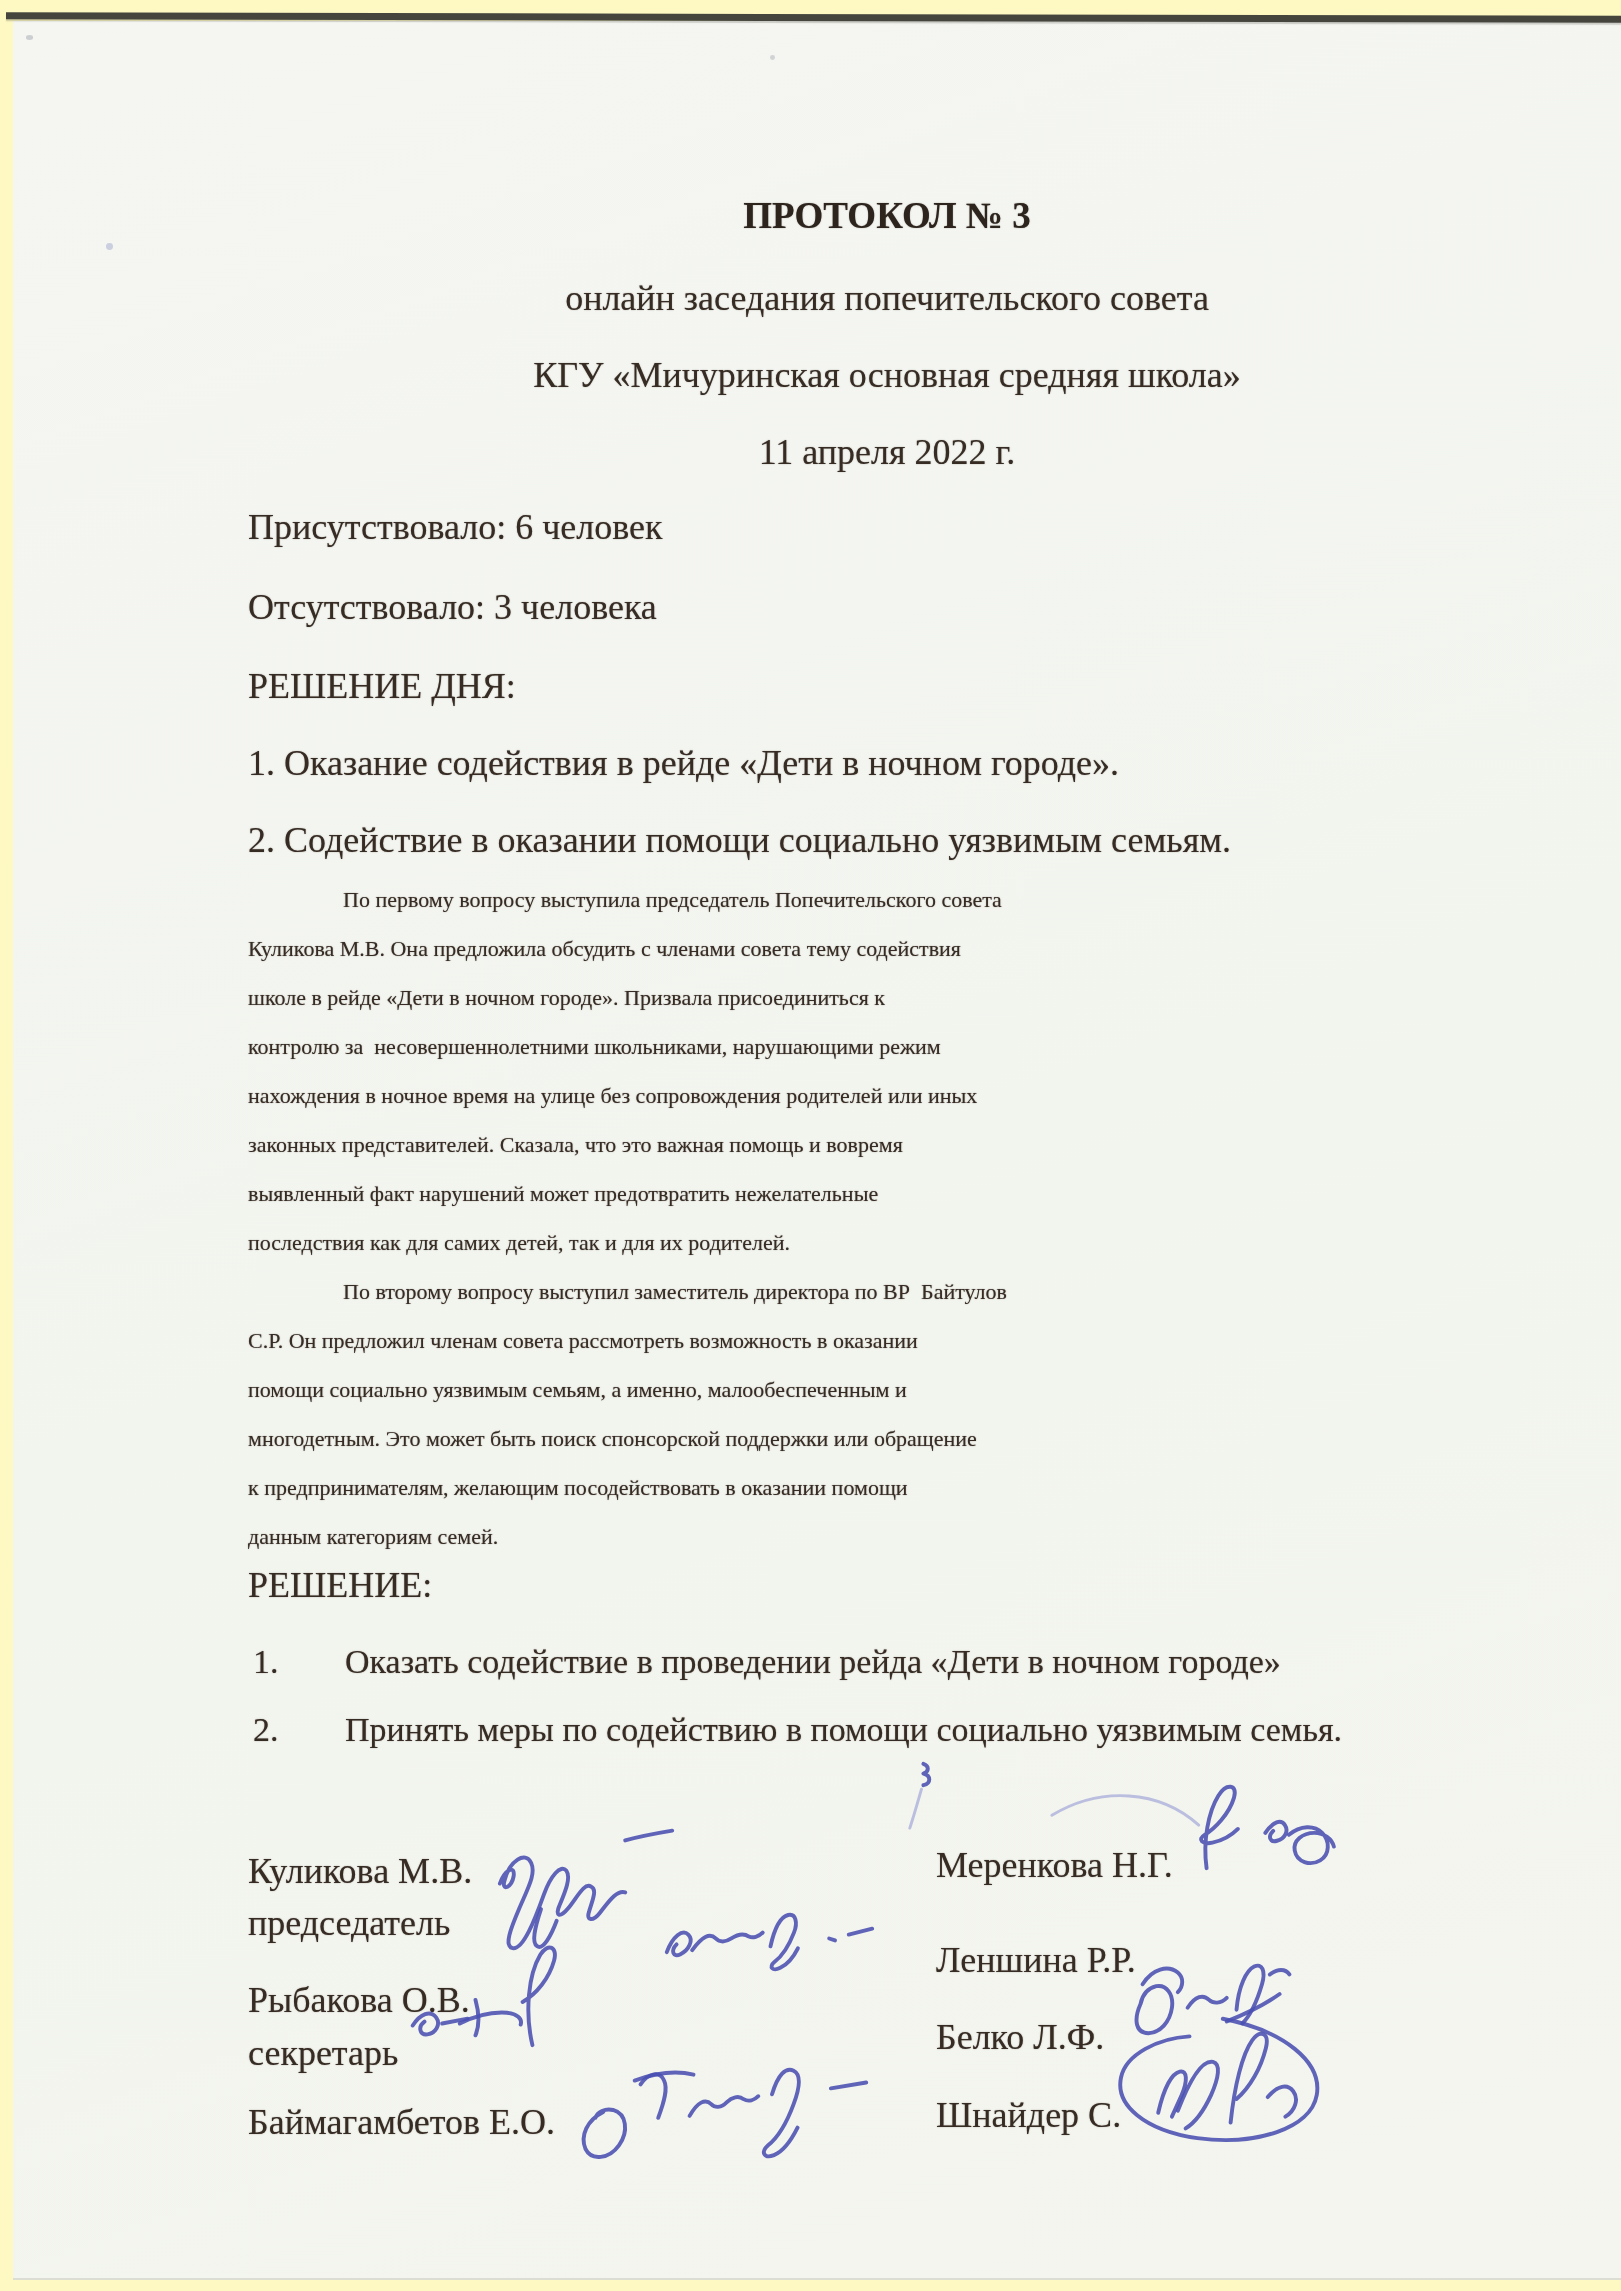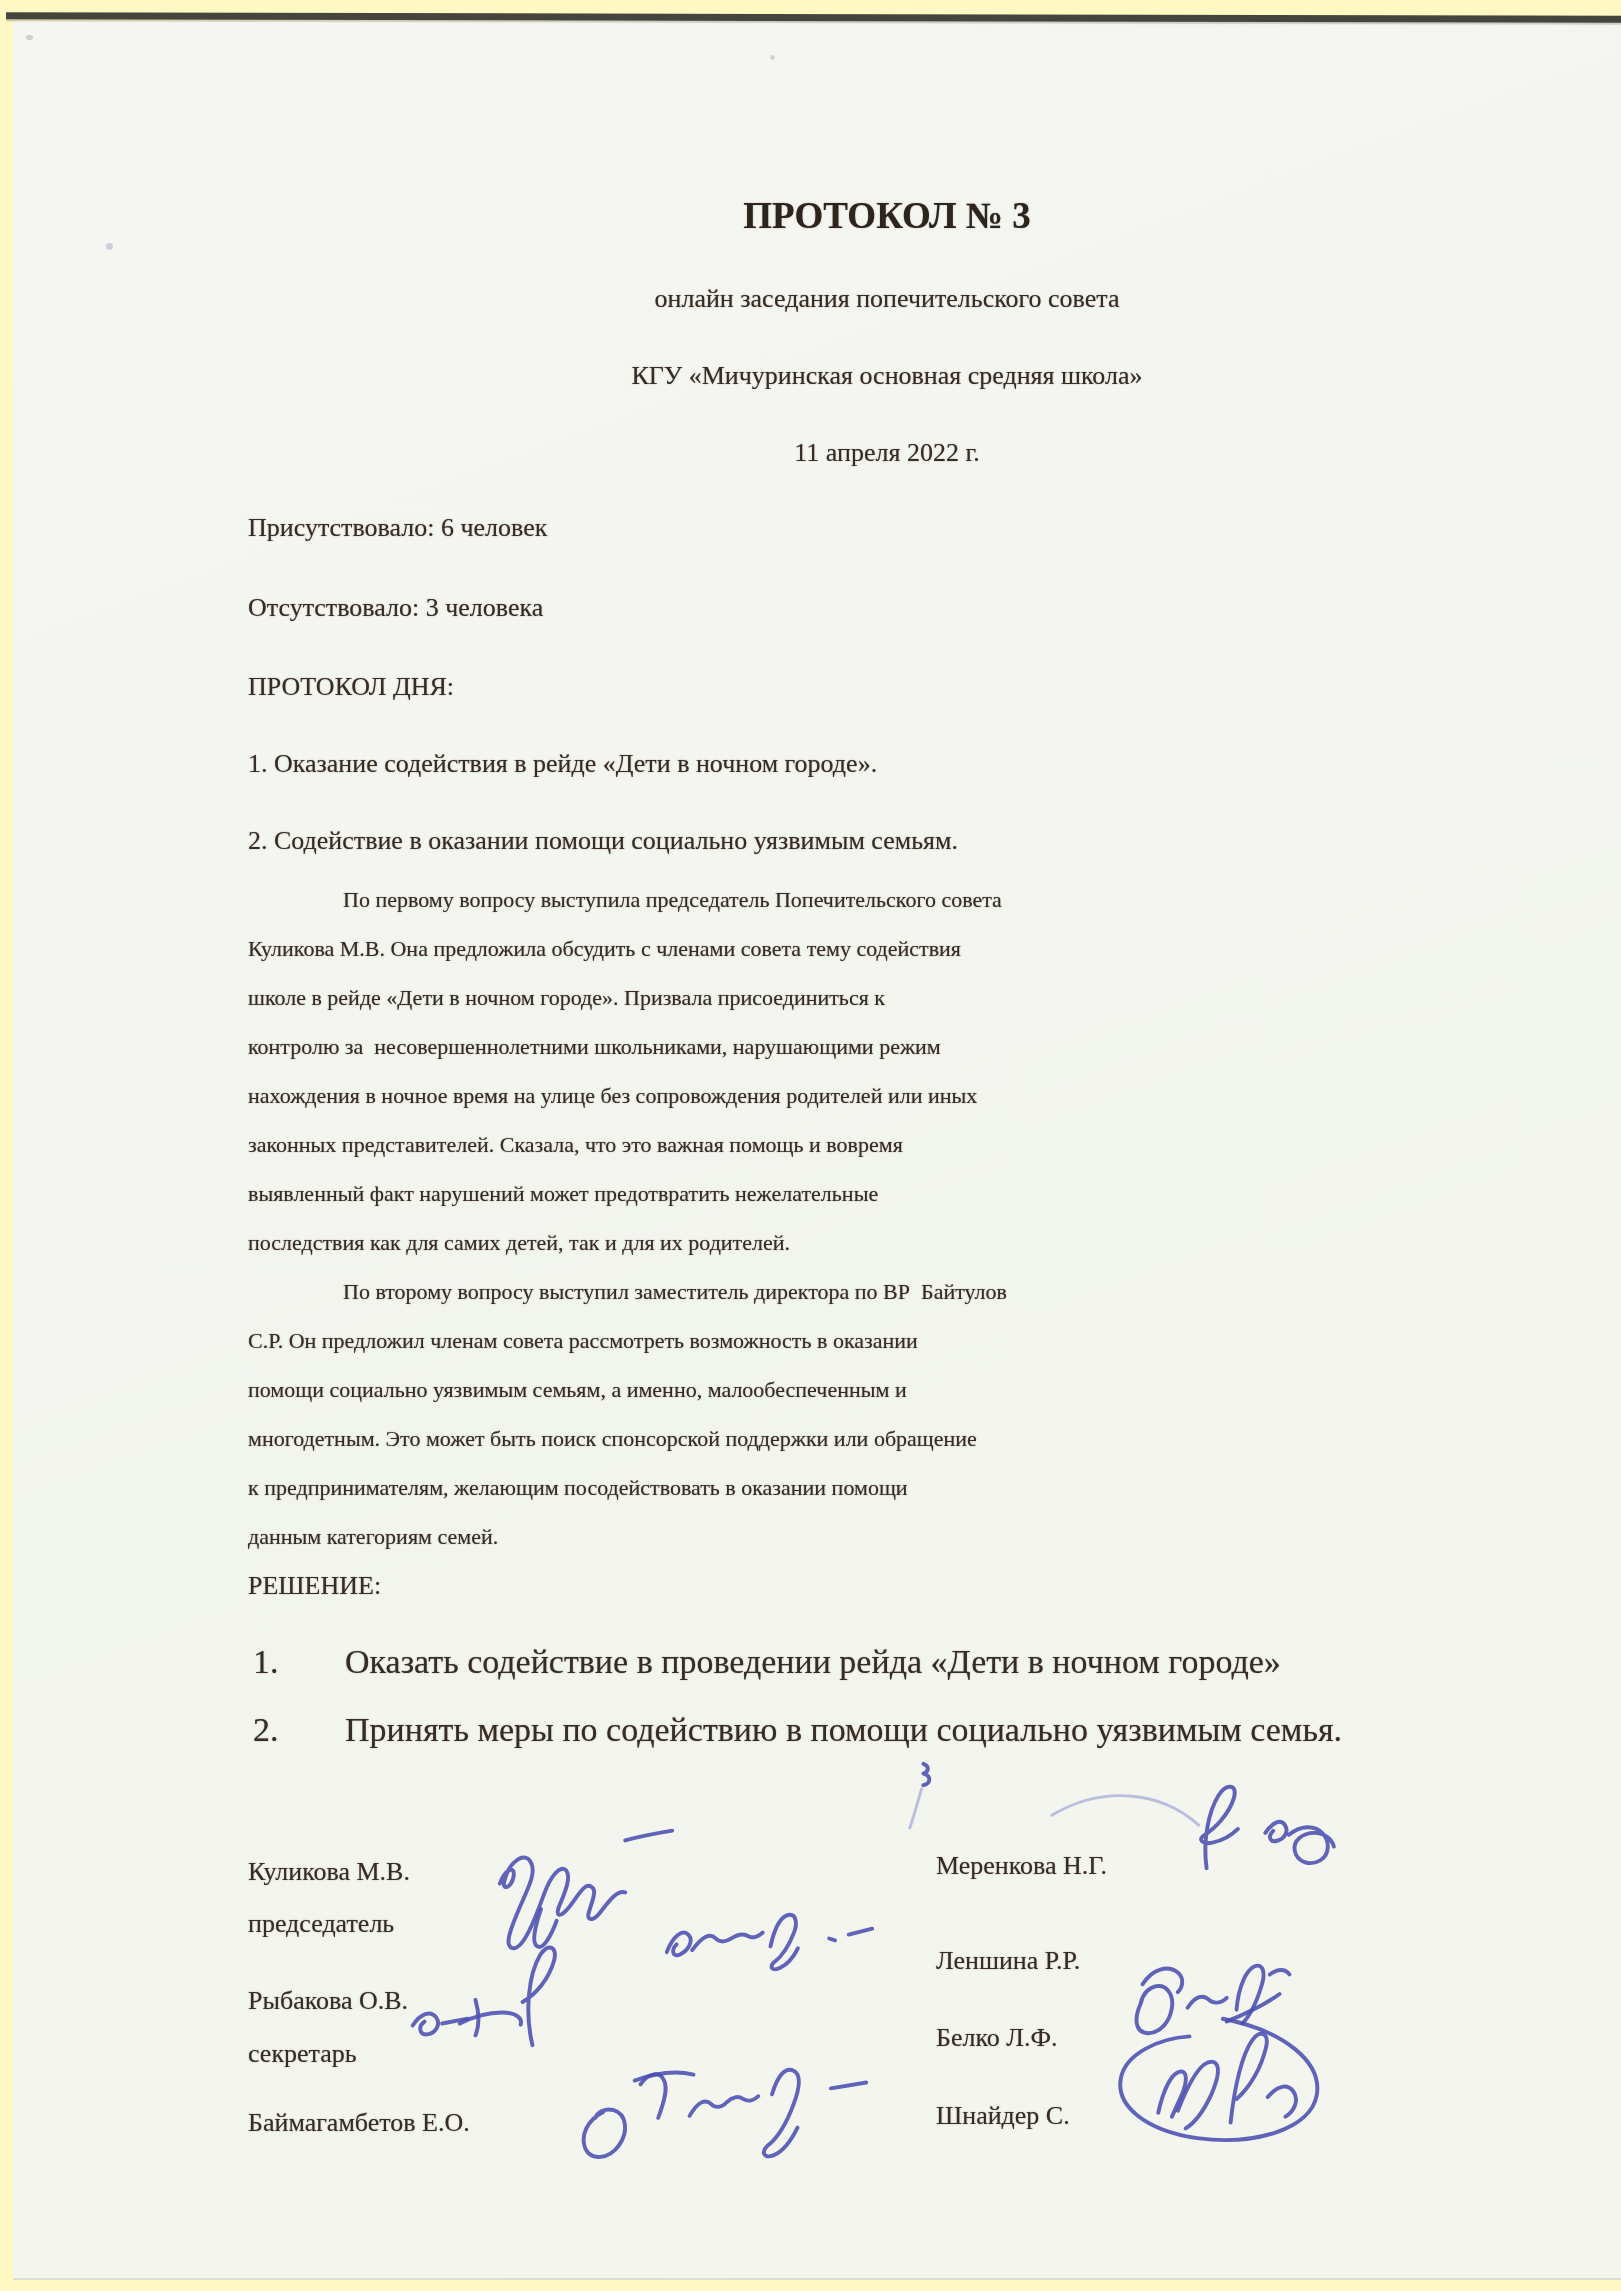--- a/index.html
+++ b/index.html
@@ -16,21 +16,21 @@
     background:linear-gradient(160deg,#f5f6f2 0%,#f2f4ee 55%,#f4f5ef 100%);
     border-bottom:2px solid #dcded4;
   }
   .scan-top-line{
     position:absolute;left:5.9px;top:13.7px;width:1615px;height:6.9px;
     background:#45453d;transform:rotate(0.12deg);
     box-shadow:0 2px 1px rgba(80,80,68,0.25);
   }
   .doc-line{
     position:absolute;
-    font-size:26px;line-height:43px;
+    font-size:36px;line-height:43px;
     white-space:pre;
     color:#372c24;
     text-shadow:0 0 1.2px rgba(56,45,37,0.55);
   }
   .centered{left:153px;width:1468px;text-align:center;}
   .doc-title{font-weight:bold;font-size:37px;color:#2e241e;}
   .para{
     position:absolute;left:248px;width:1284px;
     font-size:22px;line-height:49px;
     white-space:pre;
@@ -58,21 +58,21 @@
   <div class="speck" style="left:770px;top:55px;width:4.9px;height:4.9px;background:#9aa0a8;opacity:.4;"></div>
 
   <div class="doc-line centered doc-title" style="top:194px;">ПРОТОКОЛ № 3</div>
   <div class="doc-line centered" style="top:277px;">онлайн заседания попечительского совета</div>
   <div class="doc-line centered" style="top:354px;">КГУ «Мичуринская основная средняя школа»</div>
   <div class="doc-line centered" style="top:431px;">11 апреля 2022 г.</div>
 
   <div class="doc-line" style="left:248px;top:506px;">Присутствовало: 6 человек</div>
   <div class="doc-line" style="left:248px;top:586px;">Отсутствовало: 3 человека</div>
 
-  <div class="doc-line" style="left:248px;top:665px;">ПРОТОКОЛ ДНЯ:</div>
+  <div class="doc-line" style="left:248px;top:665px;">РЕШЕНИЕ ДНЯ:</div>
   <div class="doc-line" style="left:248px;top:742px;">1. Оказание содействия в рейде «Дети в ночном городе».</div>
   <div class="doc-line" style="left:248px;top:819px;text-align:right;">2. Содействие в оказании помощи социально уязвимым семьям.</div>
 
   <div class="para" style="top:875px;">По первому вопросу выступила председатель Попечительского совета
 Куликова М.В. Она предложила обсудить с членами совета тему содействия
 школе в рейде «Дети в ночном городе». Призвала присоединиться к
 контролю за  несовершеннолетними школьниками, нарушающими режим
 нахождения в ночное время на улице без сопровождения родителей или иных
 законных представителей. Сказала, что это важная помощь и вовремя
 выявленный факт нарушений может предотвратить нежелательные

